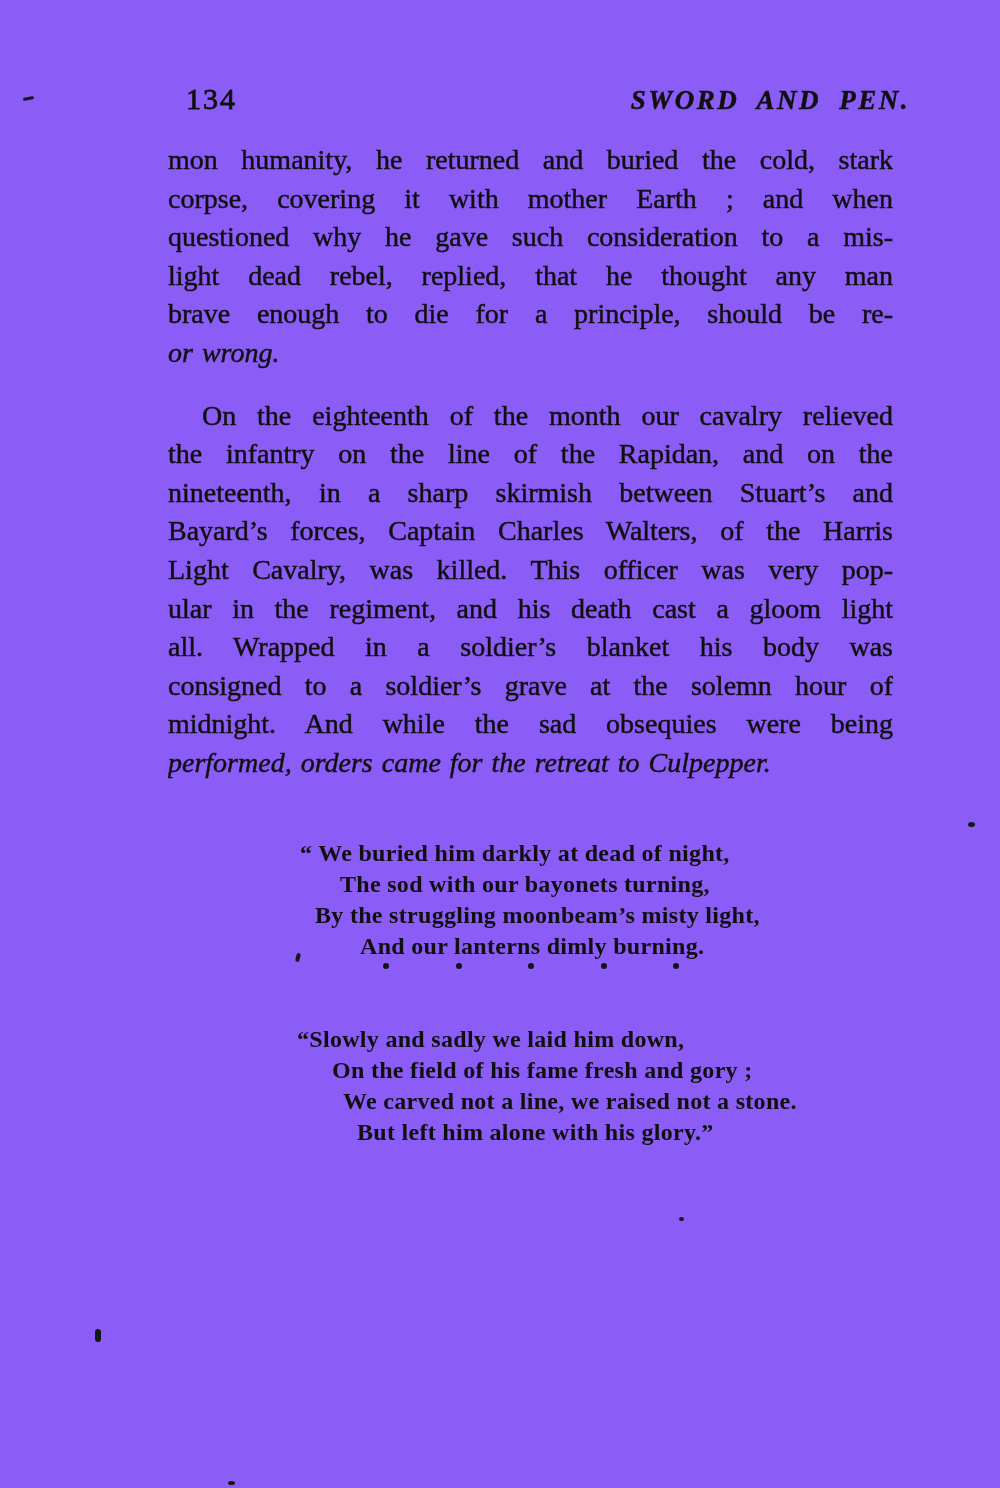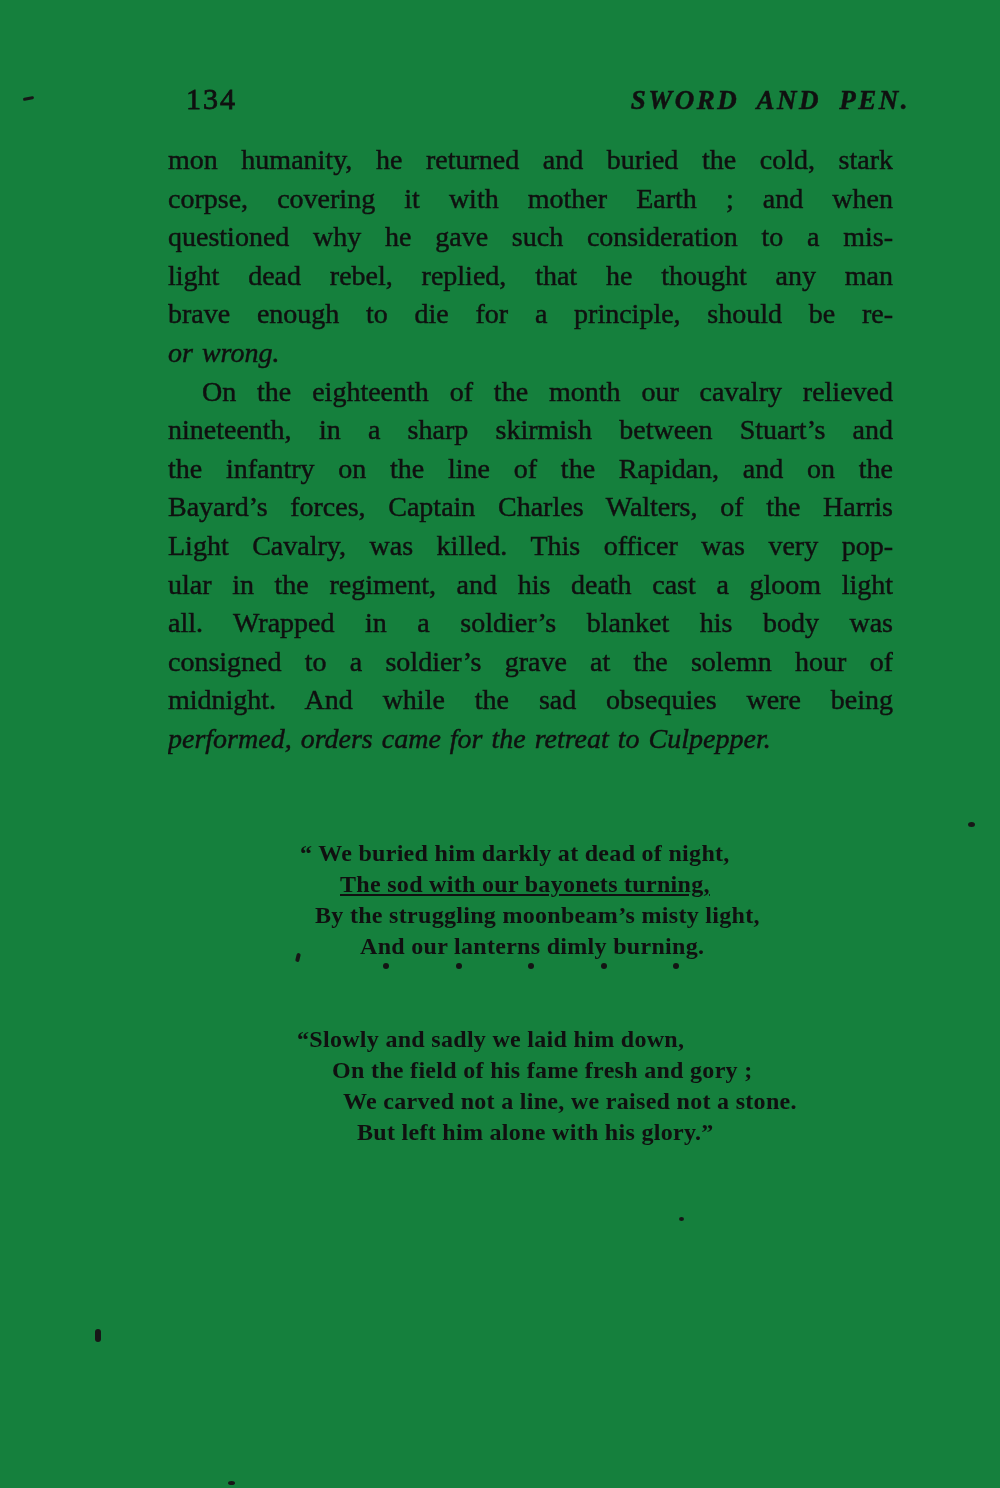--- a/index.html
+++ b/index.html
@@ -1,20 +1,20 @@
 <!DOCTYPE html>
 <html><head>
 <meta charset="utf-8">
 <style>
   html, body { margin: 0; padding: 0; background: #e8e8e8; }
   .page {
     position: relative;
     width: 1000px;
     height: 1488px;
-    background: #15803d;
+    background: #8b5cf6;
     overflow: hidden;
     font-family: "Liberation Serif", "DejaVu Serif", serif;
     color: #101010;
   }
   .ink { -webkit-text-stroke: 0.45px #101010; }
 
   
   .pageno {
     position: absolute;
     left: 186px; top: 82px;
@@ -43,39 +43,39 @@
   }
   .bline {
     height: 38.6px;
     line-height: 38.6px;
     overflow: hidden;
     text-align: justify;
     text-align-last: justify;
     word-spacing: 2px;
   }
   .bline.end { text-align-last: left; font-style: italic; }
-  .bline.indent { text-indent: 34px; }
+  .bline.indent { text-indent: 34px; margin-top: 24px; }
 
   
   .poem {
     position: absolute;
     left: 185px; top: 838px;
     width: 725px;
     font-size: 24px;
     font-weight: bold;
     letter-spacing: 0.3px;
   }
   .pline {
     height: 31px;
     line-height: 31px;
     white-space: pre;
     overflow: hidden;
   }
   .p-i0 { padding-left: 115px; }
-  .p-i1 { padding-left: 155px; text-decoration: underline; }
+  .p-i1 { padding-left: 155px; }
   .p-i2 { padding-left: 130px; }
   .p-i3 { padding-left: 175px; }
   .p-j0 { padding-left: 112px; }
   .p-j1 { padding-left: 147px; }
   .p-j2 { padding-left: 158px; }
   .p-j3 { padding-left: 172px; }
   .stanza-gap { height: 31px; }
 
   
   .dotsrow {
@@ -107,22 +107,22 @@
 
   <div class="bodytext ink">
     <div class="bline">mon humanity, he returned and buried the cold, stark</div>
     <div class="bline">corpse, covering it with mother Earth ; and when</div>
     <div class="bline">questioned why he gave such consideration to a mis-</div>
     <div class="bline">light dead rebel, replied, that he thought any man</div>
     <div class="bline">brave enough to die for a principle, should be re-</div>
     <div class="bline end">or wrong.</div>
 
     <div class="bline indent">On the eighteenth of the month our cavalry relieved</div>
+    <div class="bline">the infantry on the line of the Rapidan, and on the</div>
     <div class="bline">nineteenth, in a sharp skirmish between Stuart’s and</div>
-    <div class="bline">the infantry on the line of the Rapidan, and on the</div>
     <div class="bline">Bayard’s forces, Captain Charles Walters, of the Harris</div>
     <div class="bline">Light Cavalry, was killed.  This  officer was very pop-</div>
     <div class="bline">ular in the regiment, and his death cast a gloom light</div>
     <div class="bline">all.  Wrapped in a soldier’s blanket his body was</div>
     <div class="bline">consigned to a soldier’s grave at the solemn hour of</div>
     <div class="bline">midnight.  And while the sad obsequies were being</div>
     <div class="bline end">performed, orders came for the retreat to Culpepper.</div>
   </div>
 
   <div class="poem">

